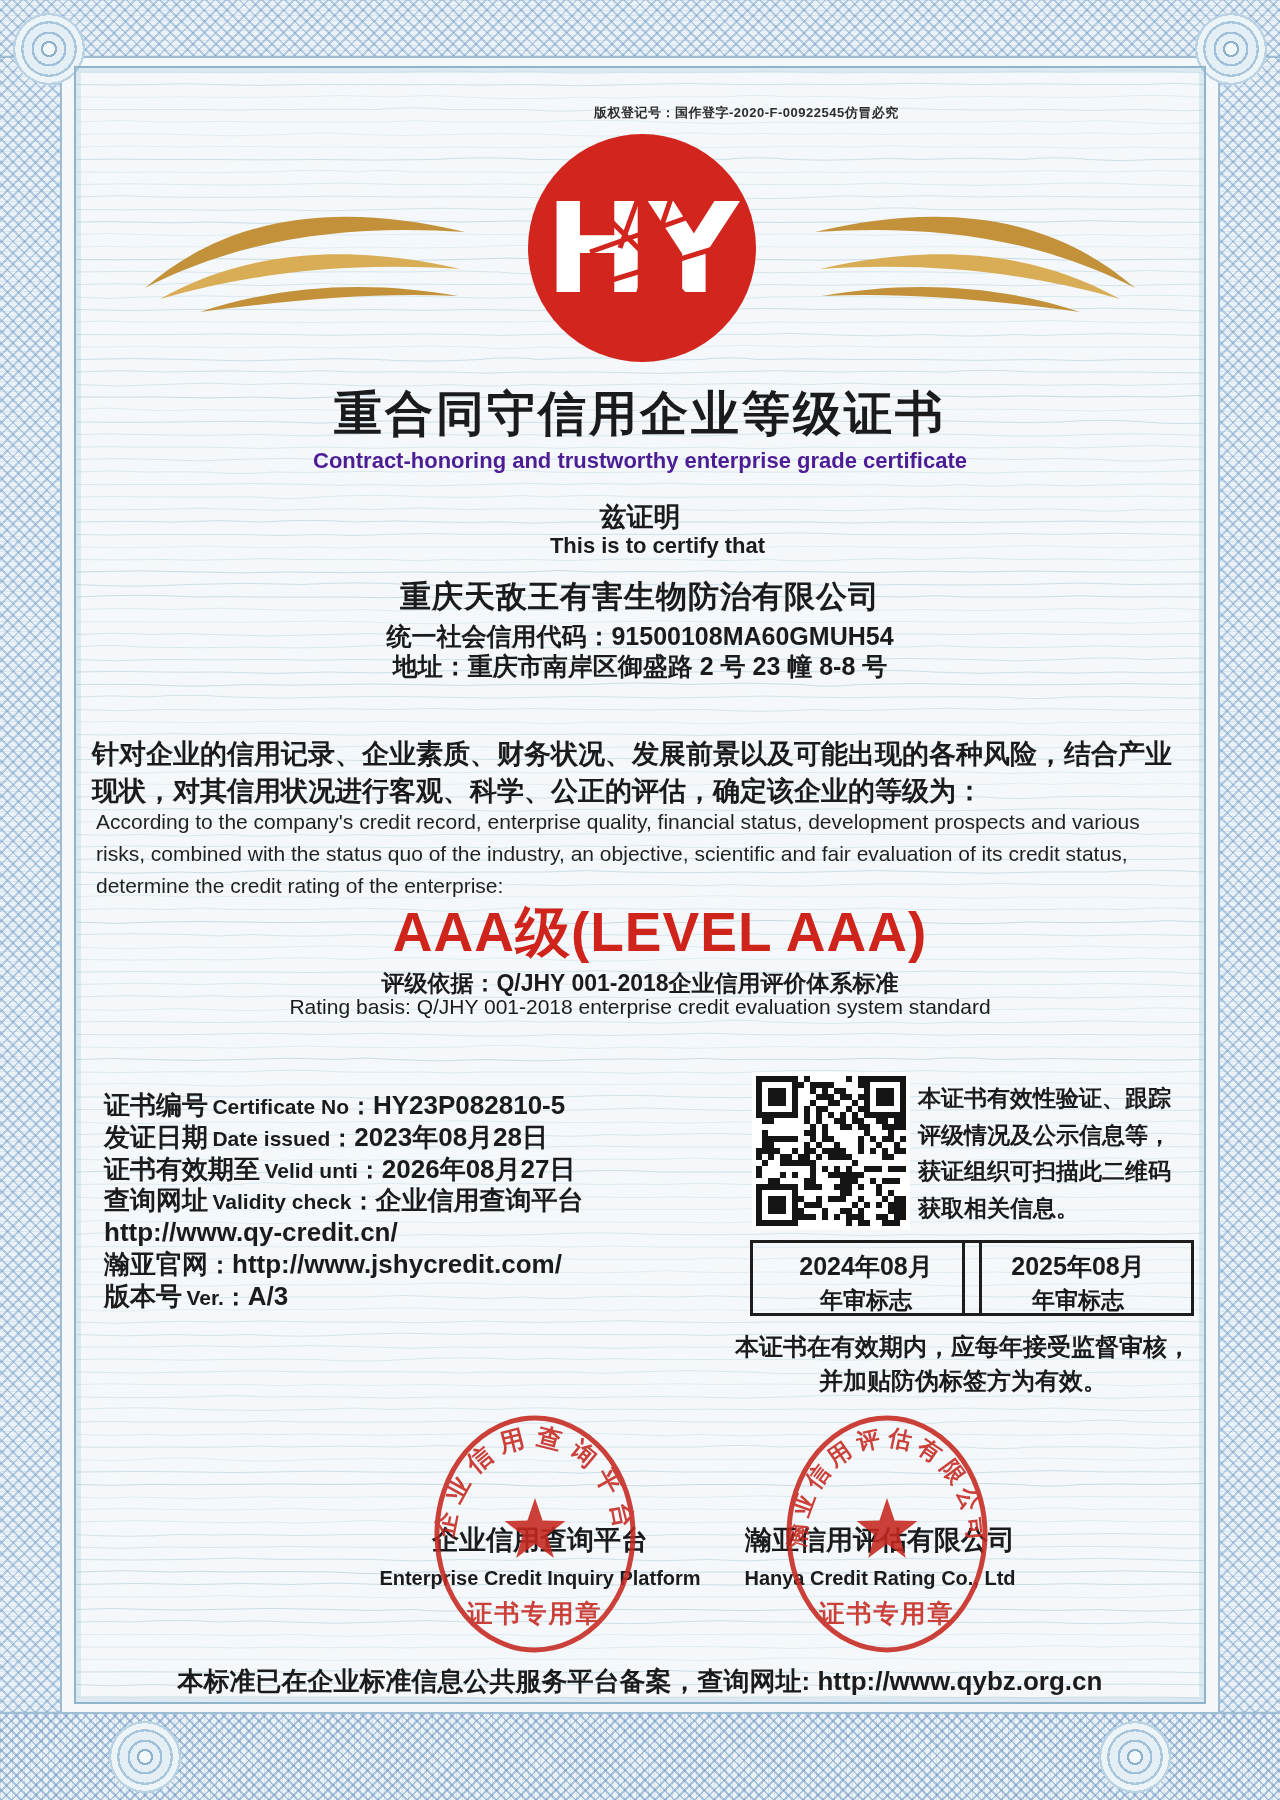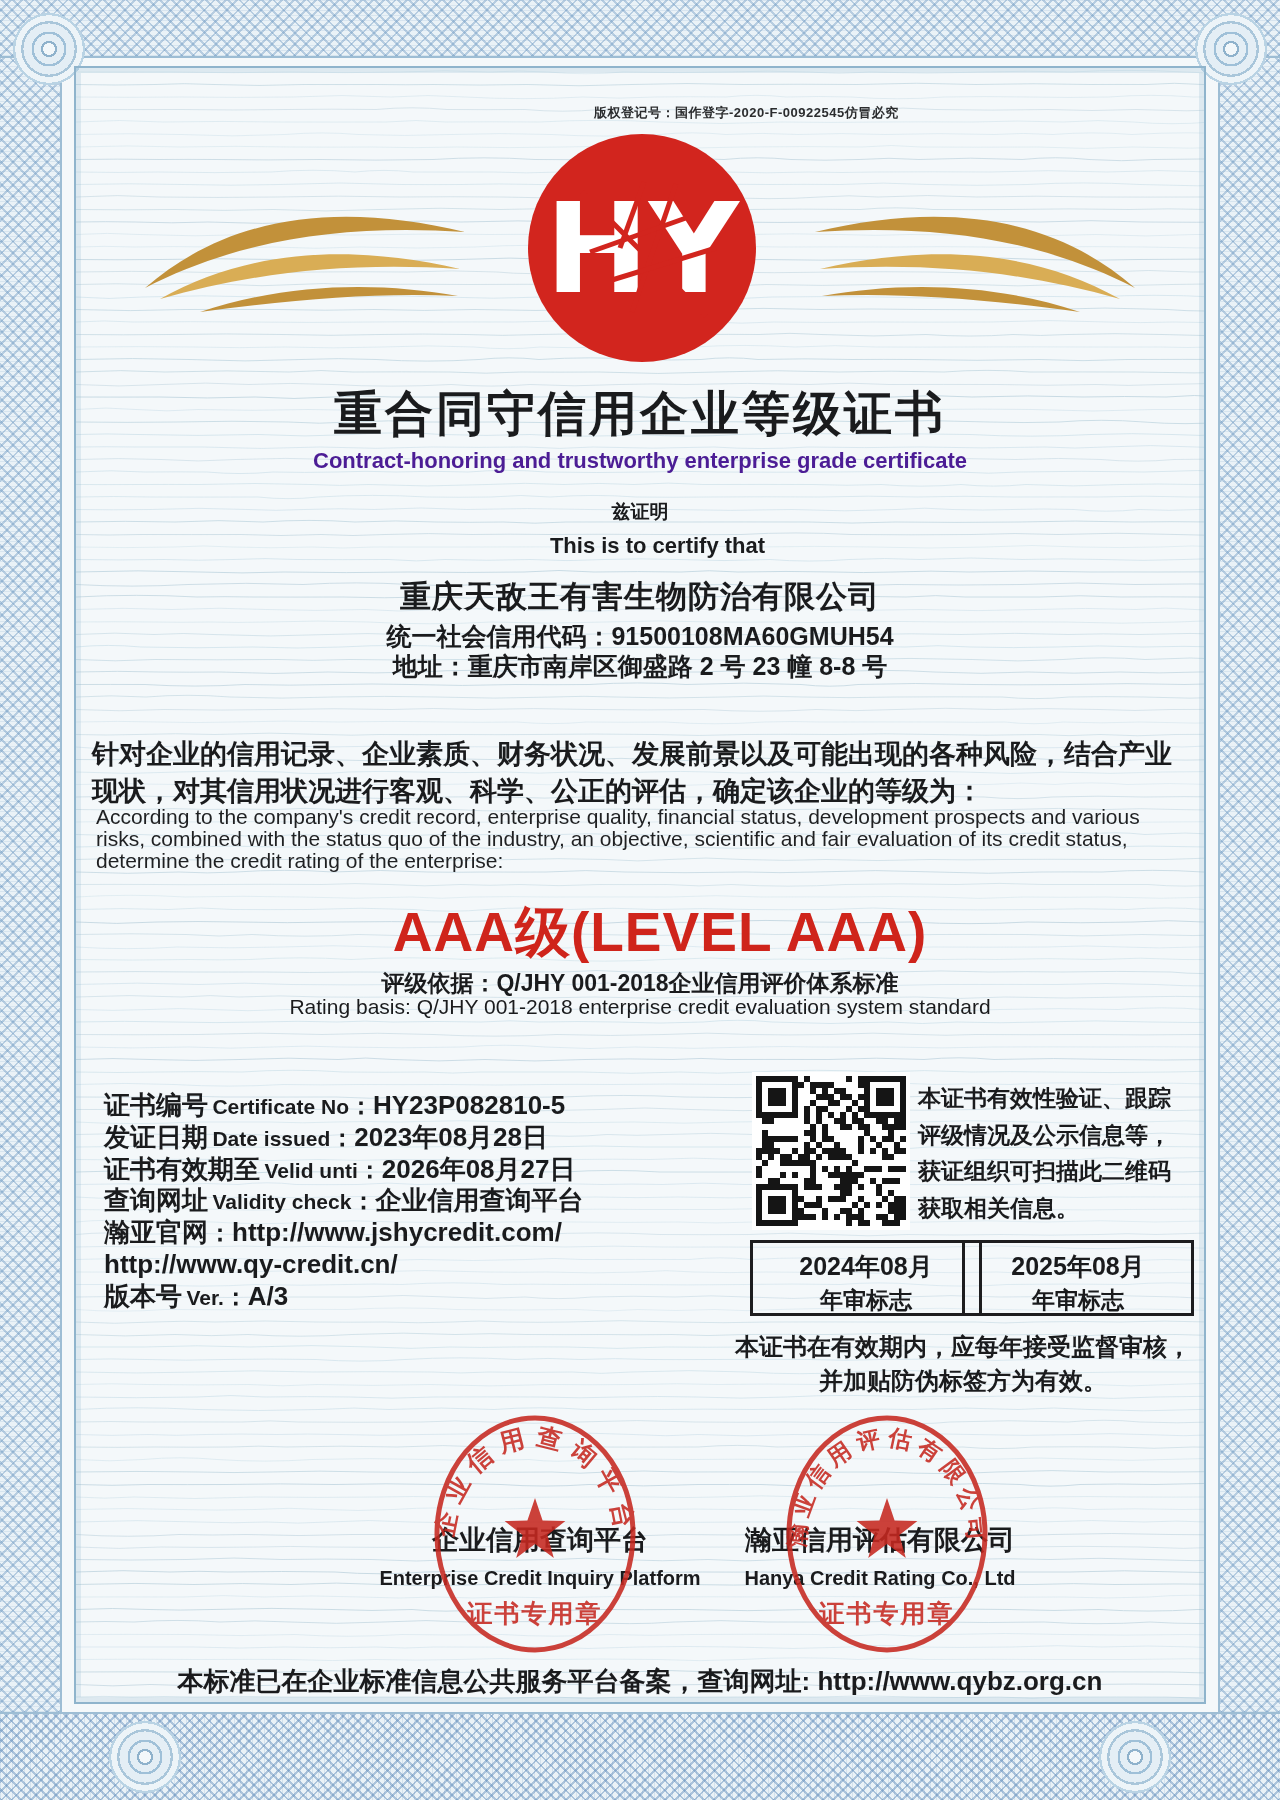--- a/index.html
+++ b/index.html
@@ -40,27 +40,27 @@
   
   .abs{position:absolute;}
   .ctr{left:0;right:0;text-align:center;}
   .copyright{top:104px;left:594px;font-size:13px;font-weight:bold;color:#2b2c2e;letter-spacing:.5px;}
   .logo{left:524px;top:130px;width:236px;height:236px;}
   .flourish{top:196px;width:330px;height:118px;}
   .fl-left{left:140px;}
   .fl-right{left:810px;transform:scaleX(-1);}
   .title-zh{top:382px;font-size:48px;font-weight:800;letter-spacing:3px;}
   .title-en{top:448px;font-size:22px;font-weight:600;color:#4c1d95;}
-  .certify-zh{top:499px;font-size:19px;font-weight:600;}
+  .certify-zh{top:499px;font-size:27px;font-weight:600;}
   .certify-en{top:533px;font-size:22px;font-weight:600;padding-left:35px;}
   .company{top:576px;font-size:31px;font-weight:800;letter-spacing:1px;}
   .code-line{top:620px;font-size:25px;font-weight:700;}
   .addr-line{top:650px;font-size:25px;font-weight:700;}
   .body-zh{top:736px;left:92px;width:1104px;font-size:27px;line-height:37px;font-weight:600;}
-  .body-en{top:806px;left:96px;width:1046px;font-size:21px;line-height:22px;font-weight:500;color:#1f2022;}
+  .body-en{top:806px;left:96px;width:1046px;font-size:21px;line-height:32px;font-weight:500;color:#1f2022;}
   .rating{top:896px;font-size:55px;font-weight:800;letter-spacing:1px;padding-left:40px;}
   .basis-zh{top:968px;font-size:23px;font-weight:700;}
   .basis-en{top:995px;font-size:21px;font-weight:500;}
   .details{left:104px;top:1090px;width:560px;}
   .drow{height:31.8px;line-height:31.8px;white-space:nowrap;}
   .dzh{font-size:26px;font-weight:700;}
   .den{font-size:21px;font-weight:600;}
   .dcolon{font-size:24px;font-weight:700;}
   .dval{font-size:26px;font-weight:600;}
   .durl{font-size:26px;font-weight:600;}
@@ -283,24 +283,24 @@
       <span class="den">Date issued</span><span class="dcolon">：</span><span class="dval">2023年08月28日</span>
     </div>
     <div class="drow">
       <span class="dzh">证书有效期至</span>
       <span class="den">Velid unti</span><span class="dcolon">：</span><span class="dval">2026年08月27日</span>
     </div>
     <div class="drow">
       <span class="dzh">查询网址</span>
       <span class="den">Validity check</span><span class="dcolon">：</span><span class="dval">企业信用查询平台</span>
     </div>
+    <div class="drow durl">http://www.qy-credit.cn/</div>
     <div class="drow">
       <span class="dzh">瀚亚官网</span><span class="dcolon">：</span><span class="durl">http://www.jshycredit.com/</span>
     </div>
-    <div class="drow durl">http://www.qy-credit.cn/</div>
     <div class="drow">
       <span class="dzh">版本号</span>
       <span class="den">Ver.</span><span class="dcolon">：</span><span class="dval">A/3</span>
     </div>
   </div>
 
   <div class="abs qr-wrap">
     <svg id="qr" viewBox="0 0 25 25" width="150" height="150" shape-rendering="crispEdges">
         <rect x="0" y="0" width="1" height="1" fill="#151515"></rect>
         <rect x="1" y="0" width="1" height="1" fill="#151515"></rect>

